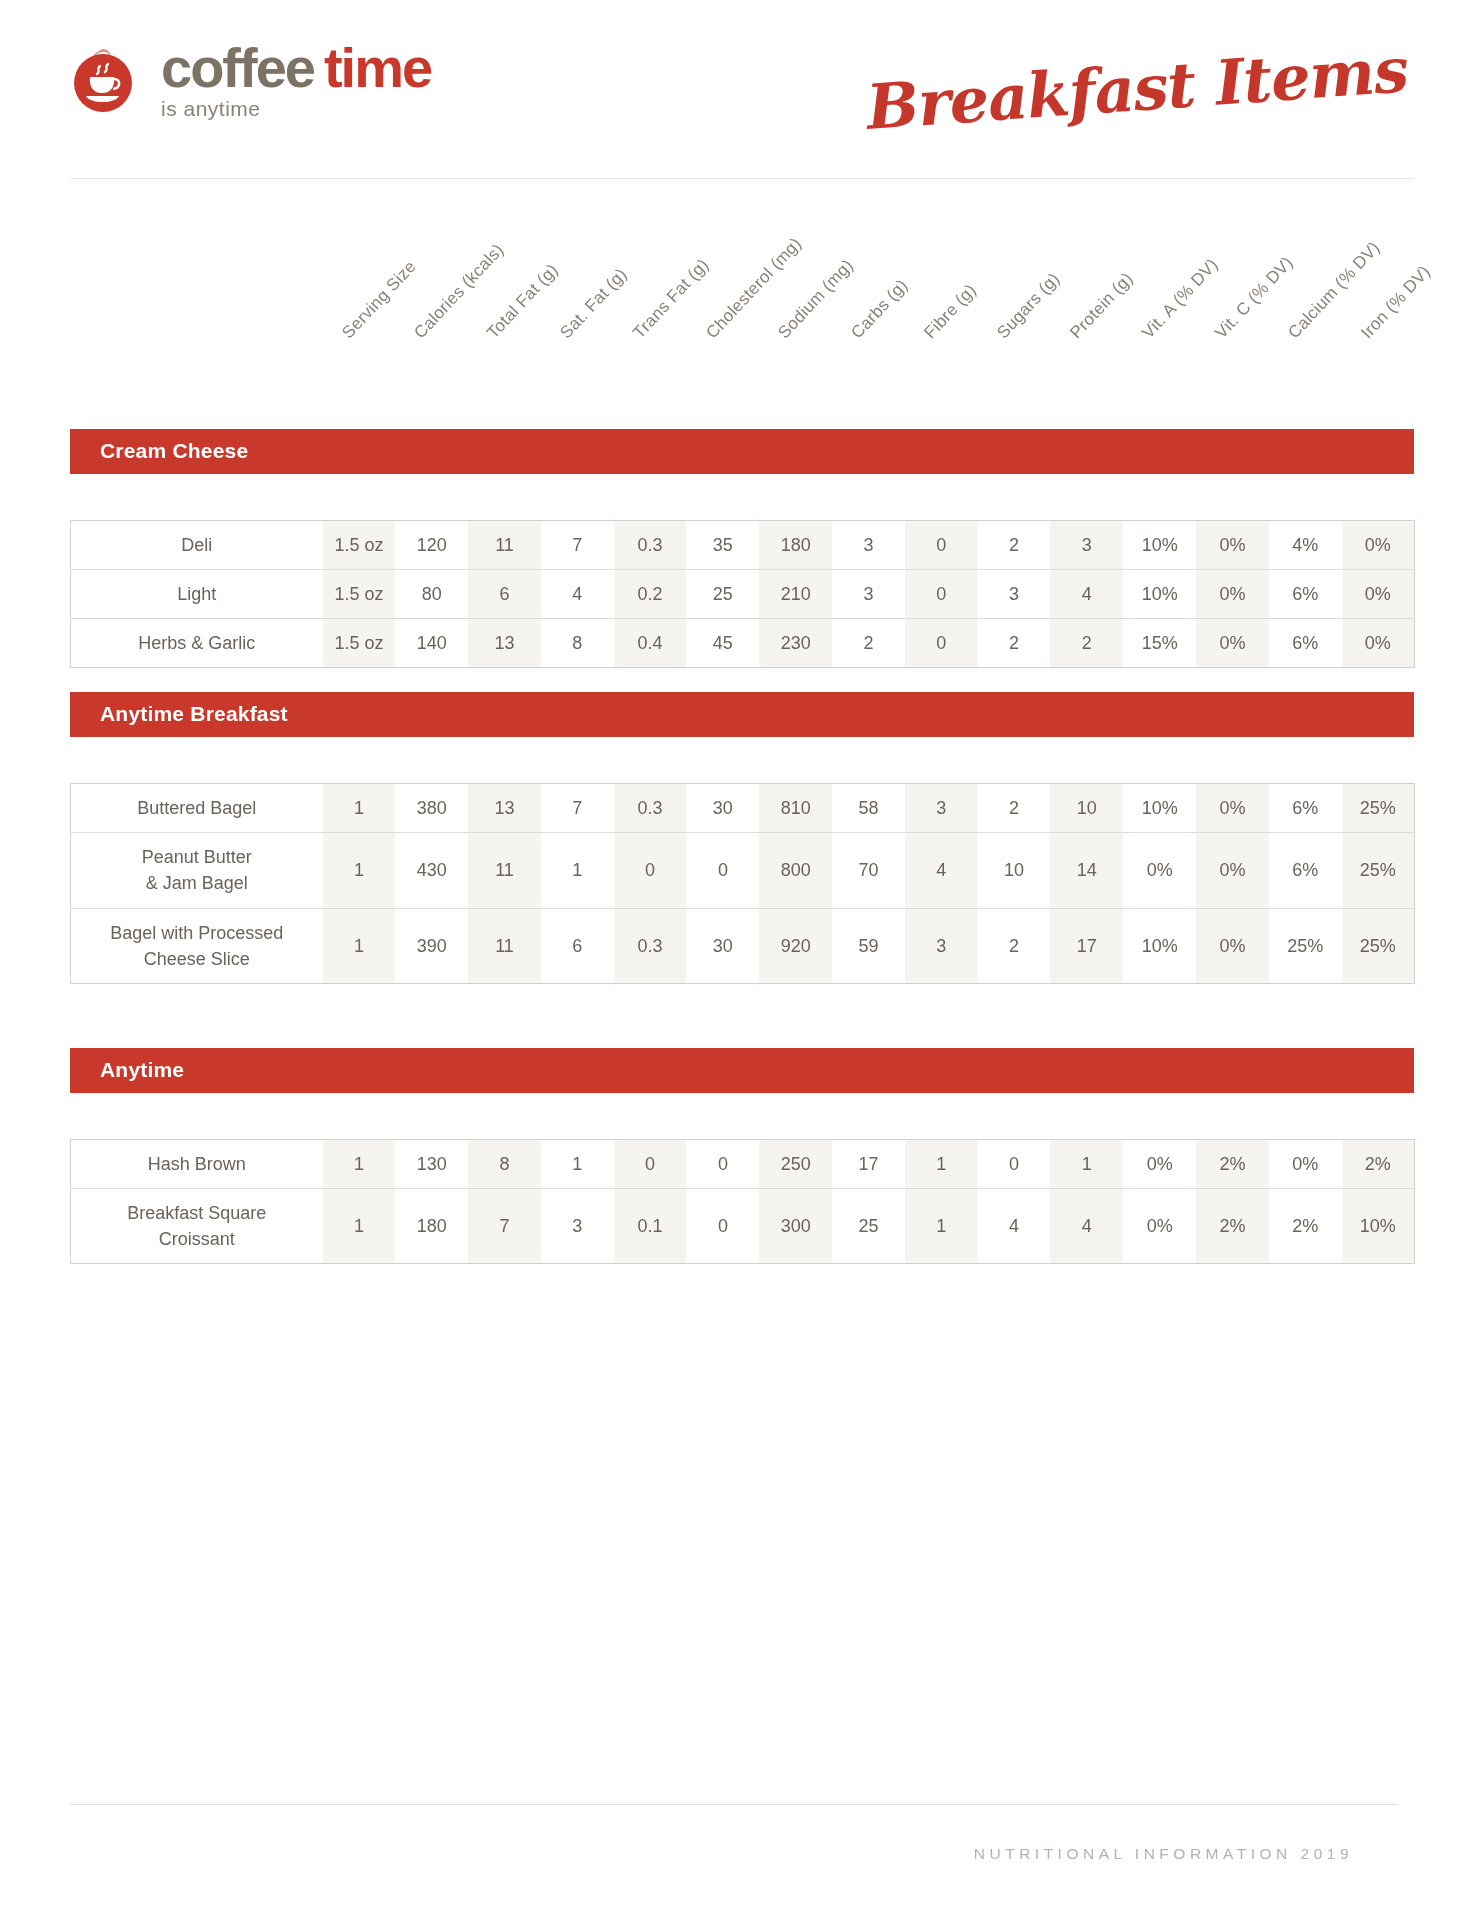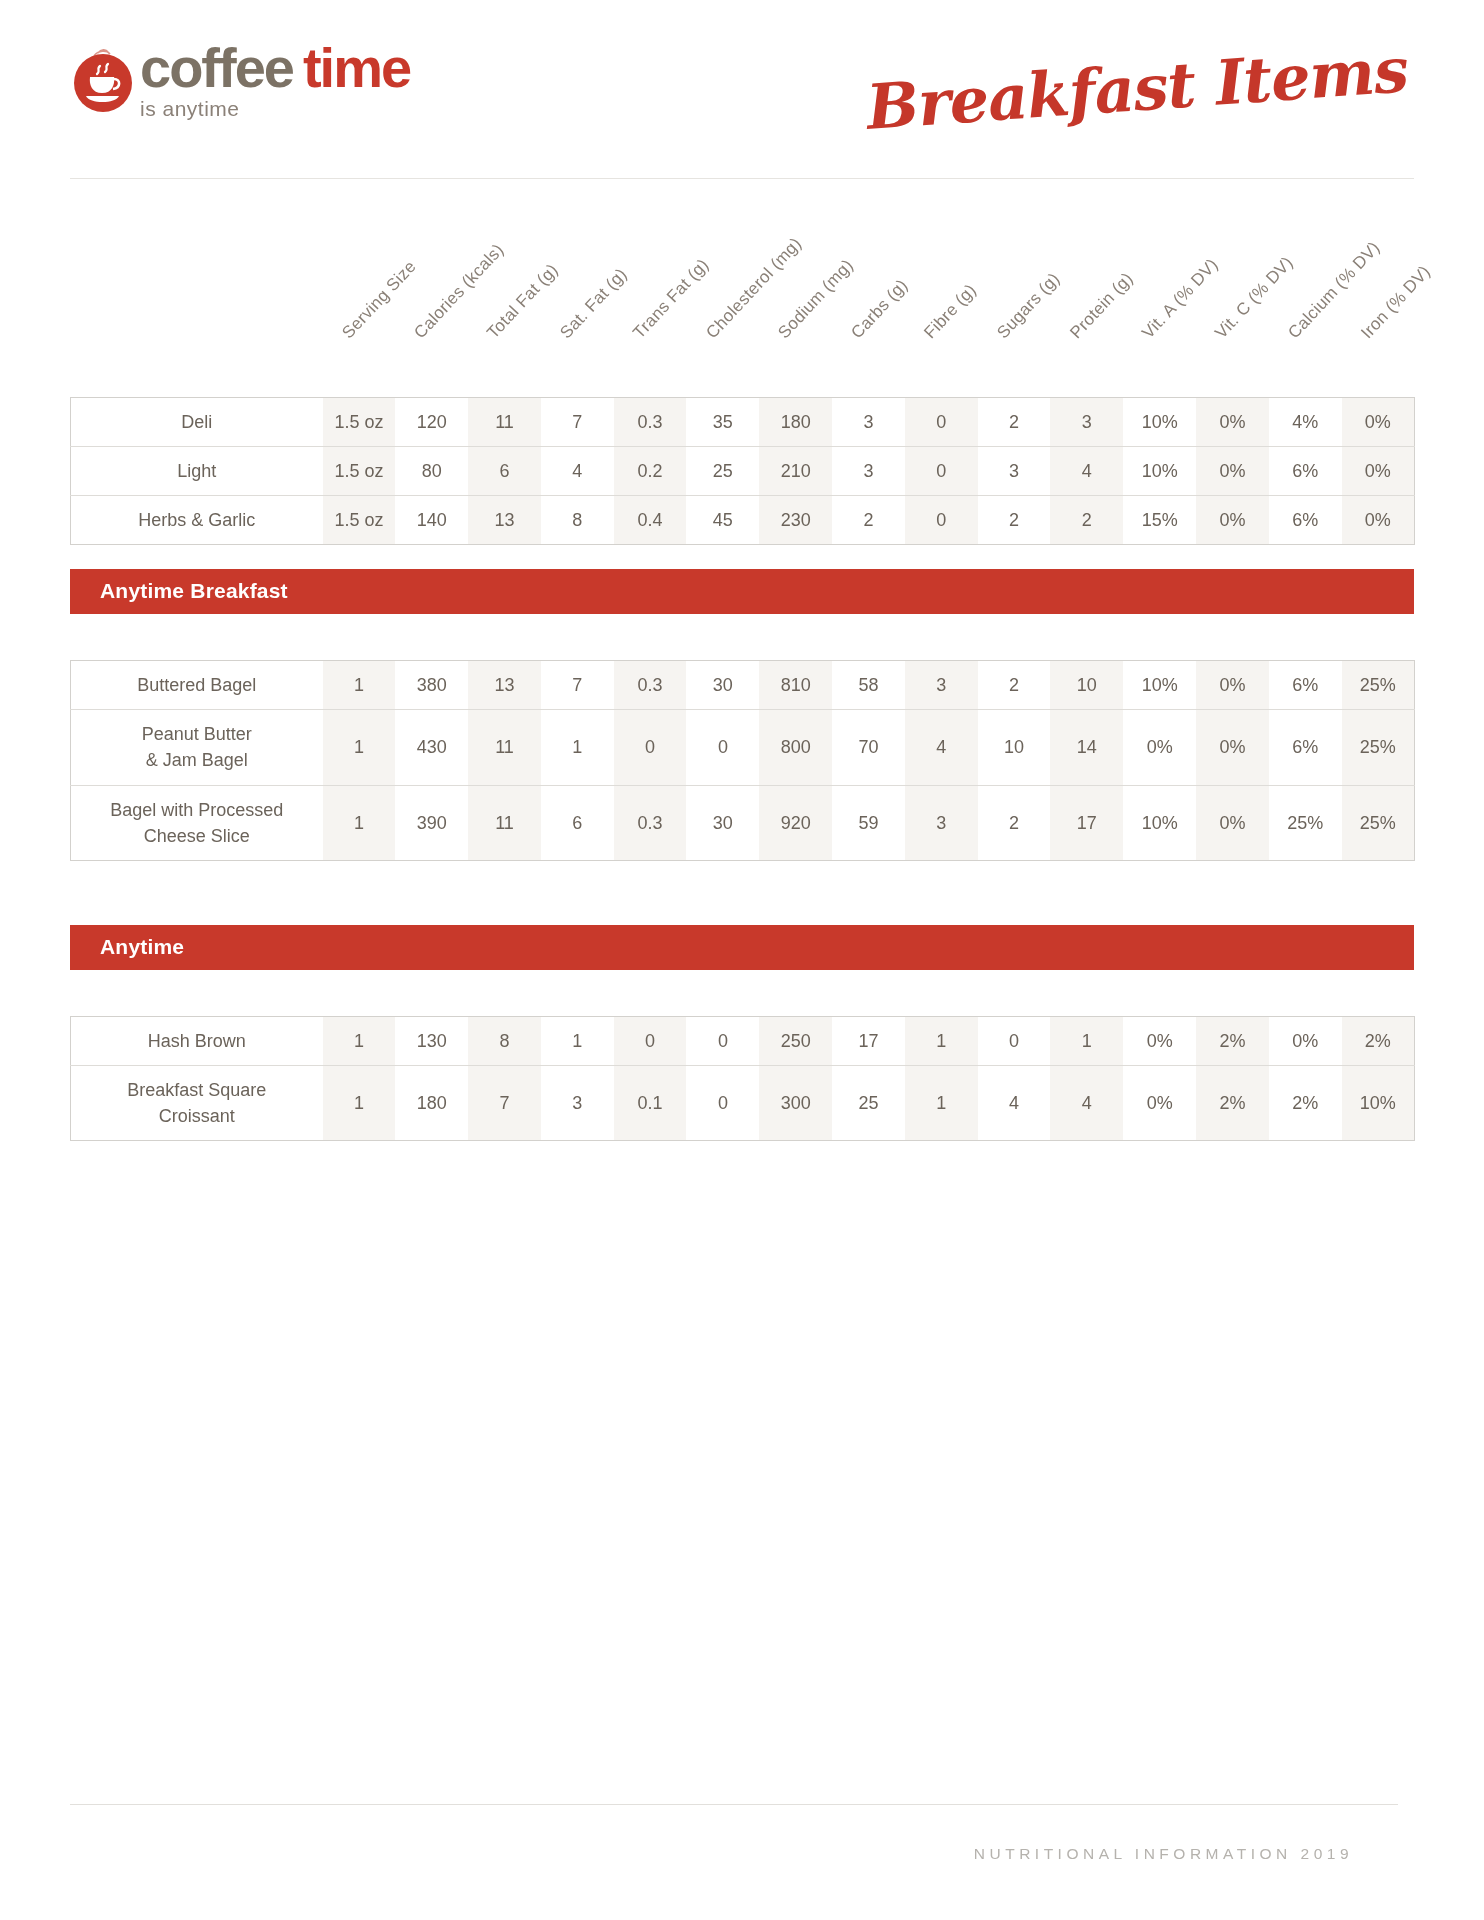--- a/index.html
+++ b/index.html
@@ -7,21 +7,21 @@
     width: 1484px; height: 1920px;
     background: #ffffff;
     font-family: "Liberation Sans", sans-serif;
     position: relative;
     overflow: hidden;
   }
   .page { position: absolute; left: 70px; top: 0; width: 1344px; height: 1920px; }
 
   
   .hdr { padding-top: 40px; height: 112px; display: flex; justify-content: space-between; align-items: flex-start; }
-  .logo { display: flex; align-items: flex-start; gap: 4px; }
+  .logo { display: flex; align-items: flex-start; gap: 25px; }
   .logo svg { display: block; margin-top: 6px; }
   .wordmark { line-height: 1; }
   .wm-row { white-space: nowrap; font-weight: bold; font-size: 56px; letter-spacing: -2px; }
   .wm-coffee { color: #7c7265; }
   .wm-time { color: #c8392b; margin-left: 10px; }
   .tagline { text-align: left; color: #8b8178; font-size: 21px; letter-spacing: 0.5px; margin-top: 2px; padding-right: 2px; }
   .script-title {
     font-family: "DejaVu Serif", serif;
     font-style: italic; font-weight: bold;
     color: #c5372a; font-size: 62px;
@@ -115,20 +115,21 @@
       <span class="col-head" style="left: 864.976px;">Fibre (g)</span>
       <span class="col-head" style="left: 937.776px;">Sugars (g)</span>
       <span class="col-head" style="left: 1010.58px;">Protein (g)</span>
       <span class="col-head" style="left: 1083.38px;">Vit. A (% DV)</span>
       <span class="col-head" style="left: 1156.18px;">Vit. C (% DV)</span>
       <span class="col-head" style="left: 1228.98px;">Calcium (% DV)</span>
       <span class="col-head" style="left: 1301.78px;">Iron (% DV)</span>
     </div>
 
   <div class="section s1">
+    <div class="section-bar">Cream Cheese</div>
     <table class="nutri" id="table-0">
         <colgroup>
           <col style="width: 252px;">
           <col style="width: 72.8px;">
           <col style="width: 72.8px;">
           <col style="width: 72.8px;">
           <col style="width: 72.8px;">
           <col style="width: 72.8px;">
           <col style="width: 72.8px;">
           <col style="width: 72.8px;">

